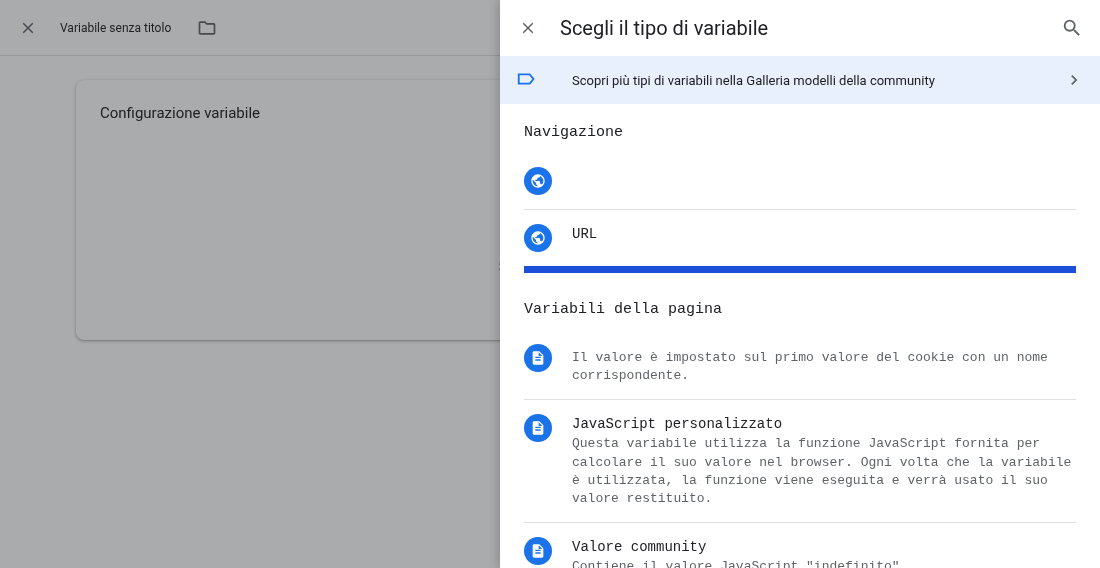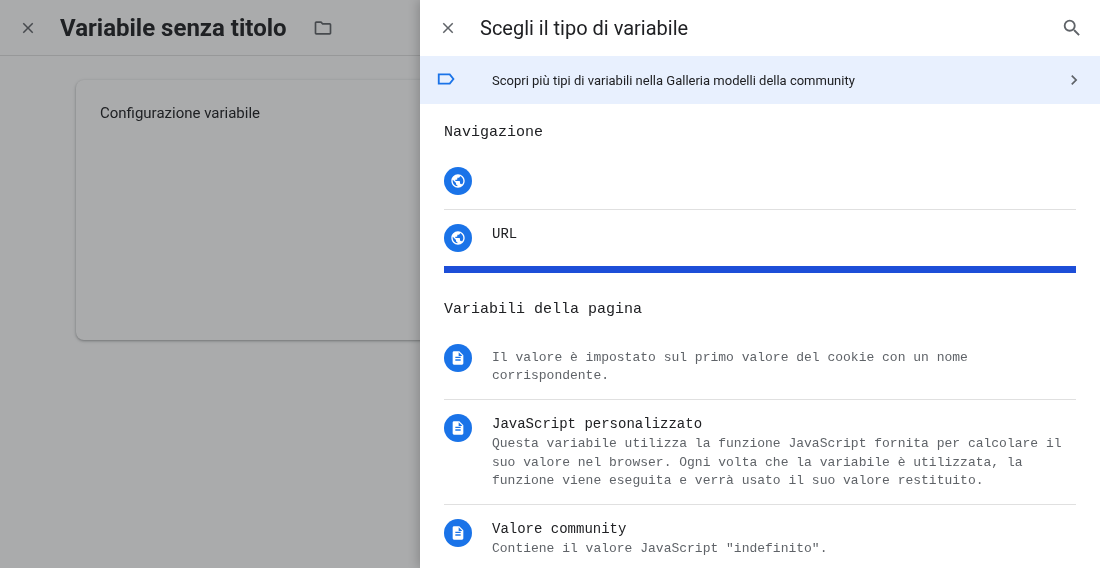--- a/index.html
+++ b/index.html
@@ -3,36 +3,36 @@
 <meta charset="utf-8">
 <style>
   * { box-sizing: border-box; margin: 0; padding: 0; }
   html, body { width: 1100px; height: 568px; font-family: 'Google Sans', Roboto, Arial, sans-serif; overflow: hidden; background: #fff; }
   
   .backdrop { position: absolute; inset: 0; background: #fff; }
   
   
   .bg-header { display: flex; align-items: center; height: 56px; padding: 0 16px; border-bottom: 1px solid #e0e0e0; gap: 20px; }
   .bg-close { width: 24px; height: 24px; display: flex; align-items: center; justify-content: center; color: #5f6368; cursor: pointer; }
-  .bg-title { font-size: 24px; color: #202124; font-weight: 700; }
+  .bg-title { font-size: 12px; color: #202124; font-weight: 400; }
   .bg-folder { width: 20px; height: 20px; color: #5f6368; margin-left: 6px; }
   
   .bg-body { padding: 24px 24px 24px 76px; height: calc(100% - 56px); }
   .bg-card { background: #fff; border-radius: 8px; box-shadow: 0 1px 2px rgba(60,64,67,.3), 0 1px 3px 1px rgba(60,64,67,.15); padding: 24px; height: 260px; position: relative; }
   .bg-card-title { font-size: 15px; color: #202124; font-weight: 400; margin-bottom: 20px; }
   .bg-card-center { position: absolute; top: 50%; left: 50%; transform: translate(-50%, -40%); text-align: center; }
   .bg-circle { width: 88px; height: 88px; border-radius: 50%; background: #e8eaed; margin: 0 auto 20px; display: flex; align-items: center; justify-content: center; }
   .bg-hint { font-size: 14px; color: #5f6368; }
   .bg-link { font-size: 14px; color: #1a73e8; margin-top: 8px; display: block; }
   
   
   .dim { position: absolute; inset: 0; background: rgba(32,33,36,.38); }
   
   
-  .panel { position: absolute; top: 0; right: 0; bottom: 0; width: 680px; background: #fff; box-shadow: -2px 0 10px rgba(0,0,0,.2); display: flex; flex-direction: column; }
+  .panel { position: absolute; top: 0; right: 0; bottom: 0; width: 600px; background: #fff; box-shadow: -2px 0 10px rgba(0,0,0,.2); display: flex; flex-direction: column; }
   .panel-header { display: flex; align-items: center; height: 56px; padding: 0 16px; gap: 20px; flex-shrink: 0; }
   .panel-close { width: 24px; height: 24px; display: flex; align-items: center; justify-content: center; color: #5f6368; cursor: pointer; }
   .panel-title { flex: 1; font-size: 20px; color: #202124; font-weight: 400; }
   .panel-search { width: 24px; height: 24px; display: flex; align-items: center; justify-content: center; color: #5f6368; cursor: pointer; }
   
   .gallery-banner { background: #e8f0fe; display: flex; align-items: center; padding: 12px 16px; gap: 32px; cursor: pointer; }
   .gallery-icon { width: 24px; height: 24px; color: #1a73e8; flex-shrink: 0; }
   .gallery-text { flex: 1; font-size: 13px; color: #202124; }
   .gallery-chevron { color: #5f6368; }
   

